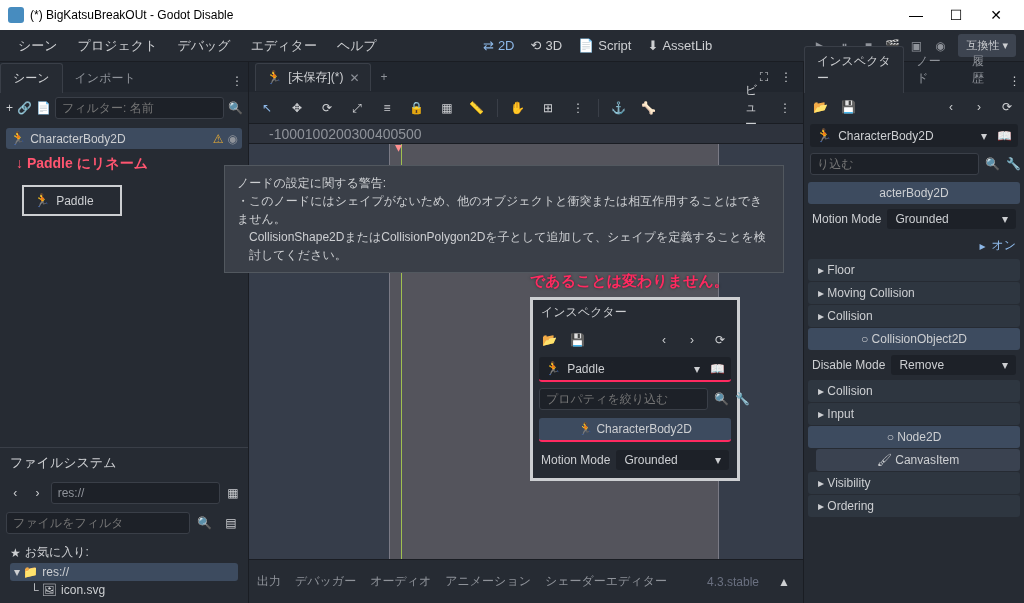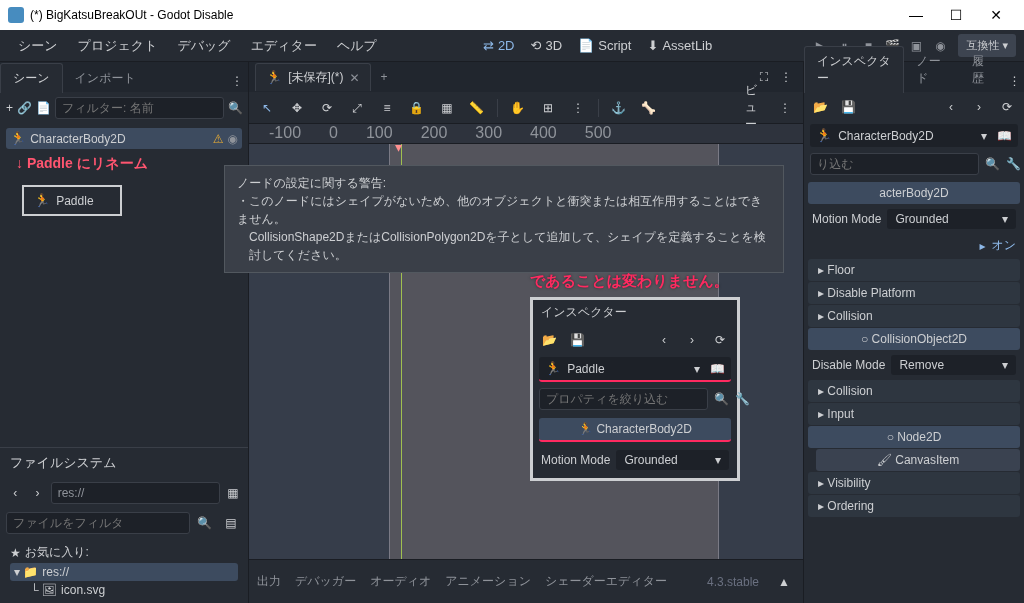--- a/index.html
+++ b/index.html
@@ -37,21 +37,21 @@
 .fs-tree { padding:4px 10px; }
 .fs-item { display:flex; align-items:center; gap:4px; padding:2px 0; }
 .center { flex:1; display:flex; flex-direction:column; background:#262b33; border-left:1px solid #1a1d23; border-right:1px solid #1a1d23; }
 .scene-tabs { display:flex; height:30px; align-items:center; padding:0 6px; background:#21262e; }
 .scene-tab { display:flex; align-items:center; gap:6px; padding:5px 10px; background:#262b33; border:1px solid #3a3f48; border-bottom:none; border-radius:3px 3px 0 0; }
 .scene-tab .close { cursor:pointer; color:#8f939a; }
 .scene-tabs .plus { padding:4px 10px; cursor:pointer; color:#8f939a; }
 .viewport-toolbar { height:32px; display:flex; align-items:center; padding:0 8px; gap:10px; border-bottom:1px solid #1a1d23; }
 .vp-tool { width:20px; height:20px; display:flex; align-items:center; justify-content:center; cursor:pointer; color:#cdcfd2; }
 .vp-tool.active { color:#8db8e8; }
-.ruler-h { height:20px; background:#2e333d; display:flex; padding-left:20px; font-size:16px; color:#8f939a; gap:28px; border-bottom:1px solid #1a1d23; }
+.ruler-h { height:20px; background:#2e333d; display:flex; align-items:center; padding-left:20px; font-size:14px; color:#8f939a; border-bottom:1px solid #1a1d23; }
 .canvas-area { flex:1; position:relative; background:#363d4a; overflow:hidden; }
 .canvas-content { position:absolute; left:140px; top:0; width:330px; height:100%; background:#54545c; border-left:1px solid #7a7a85; border-right:1px solid #7a7a85; }
 .grid-v { position:absolute; width:1px; height:100%; background:#a0c050; left:152px; }
 .origin-marker { position:absolute; left:146px; top:-5px; color:#ff9090; font-size:14px; }
 .bottom-tabs { height:44px; display:flex; align-items:center; padding:0 8px; gap:14px; font-size:12px; color:#8f939a; border-top:1px solid #1a1d23; }
 .bottom-tabs .btab { cursor:pointer; }
 .bottom-tabs .spacer { flex:1; }
 .bottom-tabs .version { color:#6a7080; }
 .right { width:220px; display:flex; flex-direction:column; background:#262b33; }
 .insp-sub { display:flex; align-items:center; padding:4px 6px; gap:6px; }
@@ -244,21 +244,21 @@
         <div class="insp-dropdown">
             <span>Grounded</span>
             <span>▾</span>
           </div>
       </div>
       <div class="insp-row" style="justify-content:flex-end;">
         <span style="color:#8db8e8">▸</span> 
           <span style="color:#8db8e8">オン</span>
       </div>
       <div class="insp-section">▸ <span>Floor</span></div>
-      <div class="insp-section">▸ <span>Disable Platform</span></div>
+      <div class="insp-section">▸ <span>Moving Collision</span></div>
       <div class="insp-section">▸ <span>Collision</span></div>
       <div class="insp-class">○ <span>CollisionObject2D</span></div>
       <div class="insp-row">
         <span>Disable Mode</span>
         <div class="insp-dropdown">
             <span>Remove</span>
             <span>▾</span>
           </div>
       </div>
       <div class="insp-section">▸ <span>Collision</span></div>

